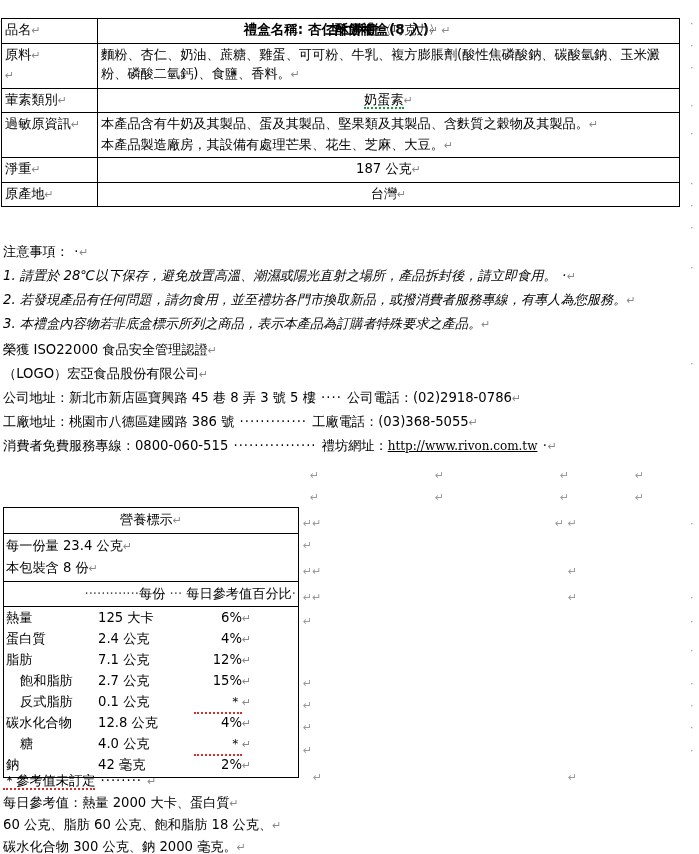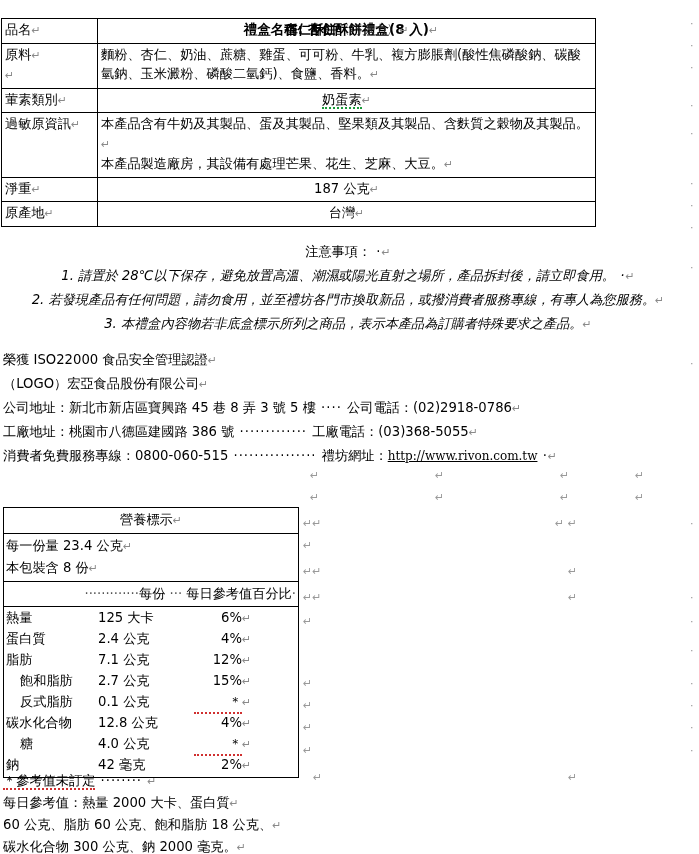--- a/index.html
+++ b/index.html
@@ -40,21 +40,21 @@
     color: #8a8a8a;
     font-weight: normal;
     font-size: 11px;
   }
 
   
   table.info {
     position: absolute;
     left: 1px;
     top: 18px;
-    width: 595px;
+    width: 679px;
     border-collapse: collapse;
     table-layout: fixed;
   }
   table.info td {
     border: 1px solid #000000;
     padding: 1px 3px 2px 3px;
     vertical-align: top;
     font-size: 13.2px;
     line-height: 19.5px;
   }
@@ -91,40 +91,39 @@
   }
 
   
   .notice {
     position: absolute;
     left: 3px;
     top: 240px;
     width: 690px;
     font-size: 13.2px;
     line-height: 23px;
-    text-align: center;
   }
   .notice .nline {
     white-space: nowrap;
   }
   .notice .nitem {
     display: block;
     padding-left: 18px;
     text-indent: -18px;
     font-style: italic;
   }
   .notice .nitem.wrap {
     white-space: normal;
   }
 
   
   .company {
     position: absolute;
     left: 3px;
-    top: 348px;
+    top: 338px;
     width: 690px;
     font-size: 13.2px;
     line-height: 23px;
   }
   .company .cline { white-space: nowrap; }
   .leader {
     color: #000000;
     letter-spacing: 1px;
   }
   .url-link {

